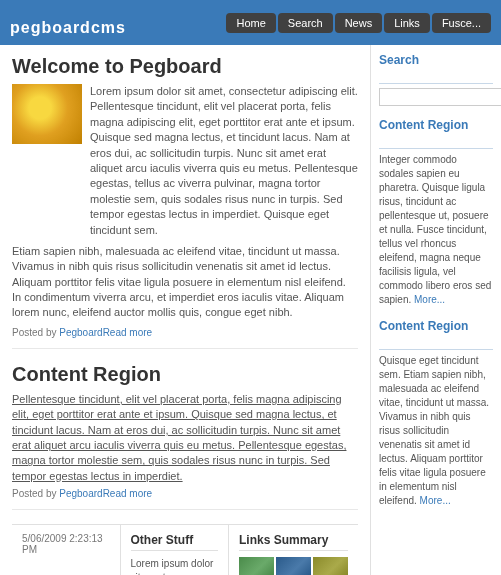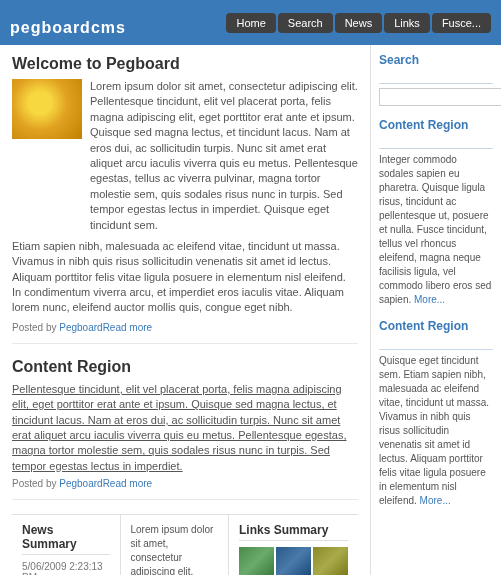--- a/index.html
+++ b/index.html
@@ -11,21 +11,21 @@
     #nav { display: flex; gap: 2px; }
     .nav-item { color: #fff; font-size: 11px; padding: 4px 10px; text-decoration: none; background: #404040; border-radius: 4px; cursor: pointer; }
 
     
     #main-layout { display: flex; gap: 0; }
     #content-area { flex: 1; padding: 10px 12px; border-right: 1px solid #e0e0e0; }
     #sidebar { width: 130px; padding: 8px 8px; }
 
     
     .article { margin-bottom: 14px; border-bottom: 1px solid #e8e8e8; padding-bottom: 10px; }
-    .article h2 { font-size: 16px; color: #333; margin-bottom: 6px; font-weight: bold; }
+    .article h2 { font-size: 20px; color: #333; margin-bottom: 6px; font-weight: bold; }
     .article-body { display: flex; gap: 8px; margin-bottom: 6px; }
     .article-text { font-size: 11px; color: #555; line-height: 1.4; }
     .article-footer { display: flex; align-items: center; font-size: 10px; color: #777; }
     .article-footer a { color: #3a7ab8; text-decoration: none; }
     .read-more { color: #3a7ab8; text-decoration: none; display: flex; align-items: center; gap: 2px; }
 
     
     .article-text-only { font-size: 11px; color: #555; line-height: 1.4; margin-bottom: 4px; text-decoration: underline; }
 
     
@@ -101,29 +101,29 @@
       <div class="article-text-only">Pellentesque tincidunt, elit vel placerat porta, felis magna adipiscing elit, eget porttitor erat ante et ipsum. Quisque sed magna lectus, et tincidunt lacus. Nam at eros dui, ac sollicitudin turpis. Nunc sit amet erat aliquet arcu iaculis viverra quis eu metus. Pellentesque egestas, magna tortor molestie sem, quis sodales risus nunc in turpis. Sed tempor egestas lectus in imperdiet.</div>
       <div class="article-footer">
         <span>Posted by <a>Pegboard</a></span>
         <a class="read-more">Read more</a>
       </div>
     </div>
 
     <div id="bottom-row">
 
       <div class="bottom-col">
-        <h3>News Summary</h3>
         <div class="news-item">
           <span class="news-date">5/06/2009 2:23:13 PM</span>
 
         </div>
 
       </div>
 
       <div class="bottom-col">
+        <h3>Other Stuff</h3>
         <p class="other-text">
           <span>Lorem ipsum dolor sit amet, consectetur adipiscing elit. Pellentesque tincidunt, elit vel placerat porta, felis magna adipiscing elit, eget porttitor erat ante et ipsum. Quisque sed magna lectus, et tincidunt lacus. Nam at eros dui, ac sollicitudin turpis.</span> 
         </p>
       </div>
 
       <div class="bottom-col">
         <h3>Links Summary</h3>
         <div class="links-grid">
           <div class="thumb thumb-1"></div>
           <div class="thumb thumb-2"></div>

